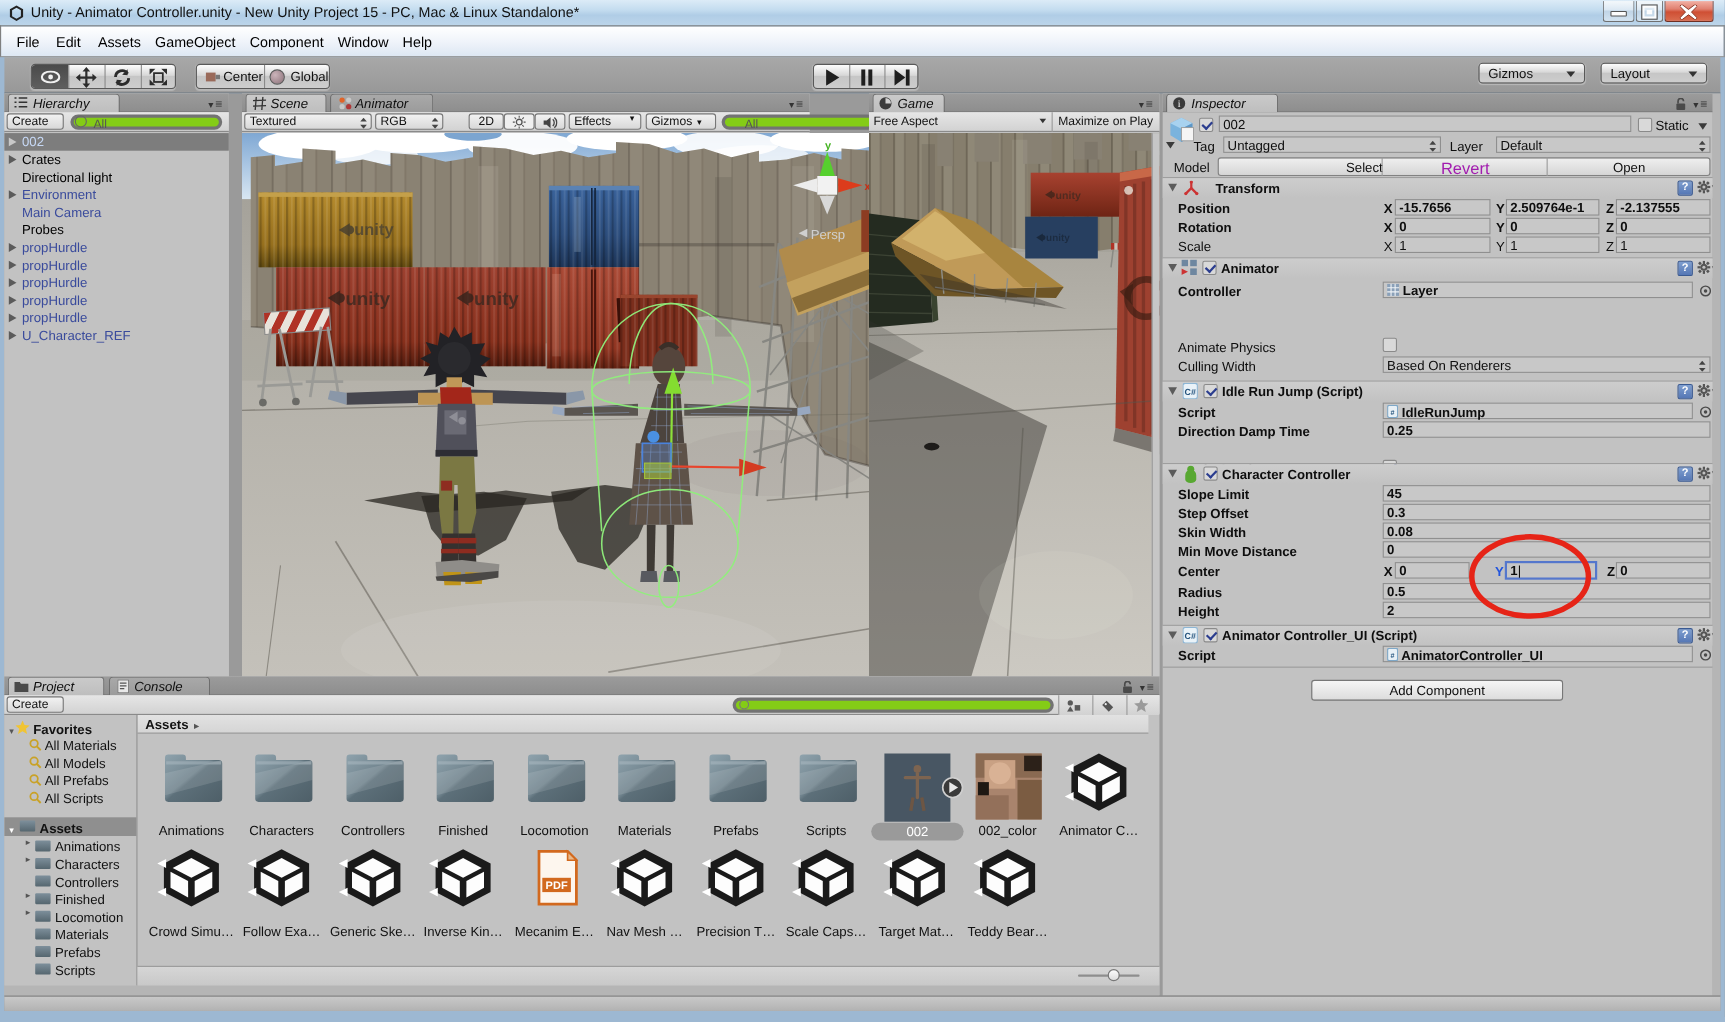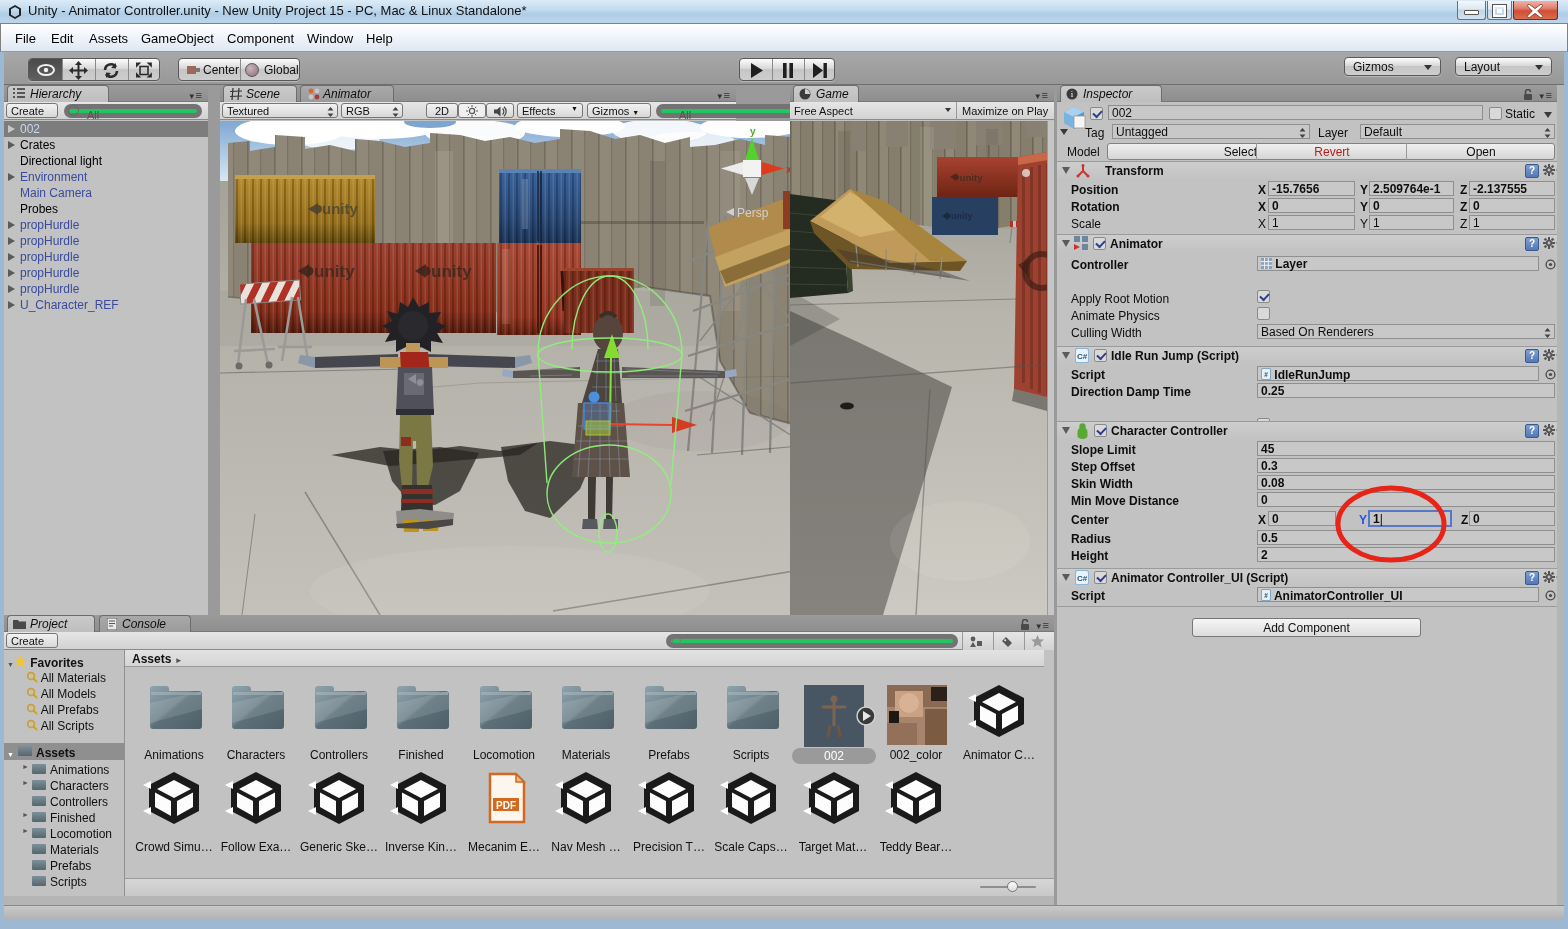--- a/index.html
+++ b/index.html
@@ -27,21 +27,21 @@
 .tbtn-dark { position:absolute; left:0; top:0; width:33px; height:100%; background:linear-gradient(#4a4a4a,#5f5f5f); border-radius:3px 0 0 3px; }
 
 
 .panel { position:absolute; background:#c2c2c2; }
 .tabrow { position:absolute; left:0; top:0; right:0; height:17px; background:linear-gradient(#9b9b9b,#8e8e8e); border-bottom:1px solid #787878;}
 .tab { position:absolute; top:0px; height:17px; background:linear-gradient(#cacaca,#bebebe); border:1px solid #6d6d6d; border-bottom:none;
   border-radius:4px 4px 0 0; font-size:12px; color:#0f0f0f; padding:1px 8px 0 22px;font-style:italic; }
 .tab.inactive { background:linear-gradient(#a9a9a9,#9b9b9b); }
 .subbar { position:absolute; left:0; right:0; height:18px; background:linear-gradient(#e6e6e6,#d2d2d2); border-bottom:1px solid #8a8a8a; }
 .ddown { position:absolute; height:15px; border:1px solid #777; border-radius:3px; background:linear-gradient(#f2f2f2,#d8d8d8); font-size:11px; color:#111; padding:1px 4px 0 4px; }
-.searchpill { position:absolute; height:14px; border:5px solid #737373; border-radius:8px; background:#22c55e; font-size:11px; color:#555; padding:0px 6px 0 18px; }
+.searchpill { position:absolute; height:14px; border:3px solid #737373; border-radius:8px; background:#84cc16; font-size:11px; color:#555; padding:0px 6px 0 18px; }
 
 #hierarchy { left:4px; top:85px; width:204px; height:530px; }
 #sceneP { left:220px; top:85px; width:516px; height:530px; }
 #gameP { left:790px; top:85px; width:264px; height:530px; }
 #inspector { left:1057px; top:85px; width:500px; height:820px; }
 #insp-scroll { left:1557px; top:85px; width:7px; height:820px; background:#b5b5b5; }
 #project { left:4px; top:615px; width:1050px; height:290px; }
 #statusbar { left:4px; top:905px; width:1560px; height:14px; background:linear-gradient(#c9c9c9,#b2b2b2); border-top:1px solid #888; }
 
 
@@ -661,21 +661,21 @@
   <div class="abs" style="left:261px;top:41px;font-size:12px;color:#0e0e0e">Layer</div>
   <div class="ifield" style="left:303px;top:39px;width:195px;font-weight:normal">Default<svg style="position:absolute;right:3px;top:3px" width="7" height="10" viewBox="0 0 7 10">
         <path d="M3.5 0 L6.5 3.5 L0.5 3.5 Z" fill="#444"></path>
         <path d="M3.5 10 L6.5 6.5 L0.5 6.5 Z" fill="#444"></path>
       </svg></div>
 
   <div class="abs" style="left:10px;top:60px;font-size:12px;color:#0e0e0e">Model</div>
   <div class="abs" style="left:50px;top:58px;width:448px;height:17px;background:linear-gradient(#efefef,#d6d6d6);border:1px solid #828282;border-radius:3px"></div>
   <div class="abs" style="left:50px;top:60px;width:150px;text-align:right;font-size:12px;color:#0e0e0e">Select</div>
   <div class="abs" style="left:199px;top:58px;width:1px;height:17px;background:#9a9a9a"></div>
-  <div class="abs" style="left:200px;top:60px;width:150px;text-align:center;font-size:12px;color:#b91c1c">Revert</div>
+  <div class="abs" style="left:200px;top:60px;width:150px;text-align:center;font-size:15px;color:#a21caf">Revert</div>
   <div class="abs" style="left:349px;top:58px;width:1px;height:17px;background:#9a9a9a"></div>
   <div class="abs" style="left:350px;top:60px;width:148px;text-align:center;font-size:12px;color:#0e0e0e">Open</div>
 
   <div class="isep" style="top:76px"></div>
   <div class="ihead" style="top:77px"></div>
   <div class="tri-open" style="left:5px;top:82px"></div>
   <svg class="abs" style="left:19px;top:79px" width="14" height="14" viewBox="0 0 14 14">
       <path d="M7 7 L7 1" stroke="#c33" stroke-width="2"></path>
       <path d="M7 7 L2 12" stroke="#c33" stroke-width="2"></path>
       <path d="M7 7 L12 12" stroke="#c33" stroke-width="2"></path>
@@ -765,24 +765,20 @@
       <div class="ilabel" style="font-weight:bold">Controller</div>
     <div class="ifield" style="left:200px;top:0;width:282px"><svg style="position:relative;top:1px" width="11" height="11" viewBox="0 0 11 11">
           <rect width="11" height="11" fill="#8aa0b8"></rect>
           <path d="M0 3.6 h11 M0 7.3 h11 M3.6 0 v11 M7.3 0 v11" stroke="#eef2f6" stroke-width="1"></path>
         </svg> Layer</div>
     <svg class="abs" style="left:488px;top:3px" width="11" height="11" viewBox="0 0 11 11">
         <circle cx="5.5" cy="5.5" r="4.4" fill="none" stroke="#4a4a4a" stroke-width="1.3"></circle>
         <circle cx="5.5" cy="5.5" r="1.6" fill="#4a4a4a"></circle>
       </svg>
   </div>
-  <div class="irow" style="top:205px">
-      <div class="ilabel">Apply Root Motion</div>
-      <div class="chk on" style="left:200px;top:0"></div>
-    </div>
   <div class="irow" style="top:222px">
       <div class="ilabel">Animate Physics</div>
       <div class="chk" style="left:200px;top:0"></div>
     </div>
   <div class="irow" style="top:239px">
       <div class="ilabel">Culling Width</div>
     <div class="ifield" style="left:200px;top:0;width:298px;font-weight:normal">Based On Renderers<svg style="position:absolute;right:3px;top:3px" width="7" height="10" viewBox="0 0 7 10">
           <path d="M3.5 0 L6.5 3.5 L0.5 3.5 Z" fill="#444"></path>
           <path d="M3.5 10 L6.5 6.5 L0.5 6.5 Z" fill="#444"></path>
         </svg></div>

